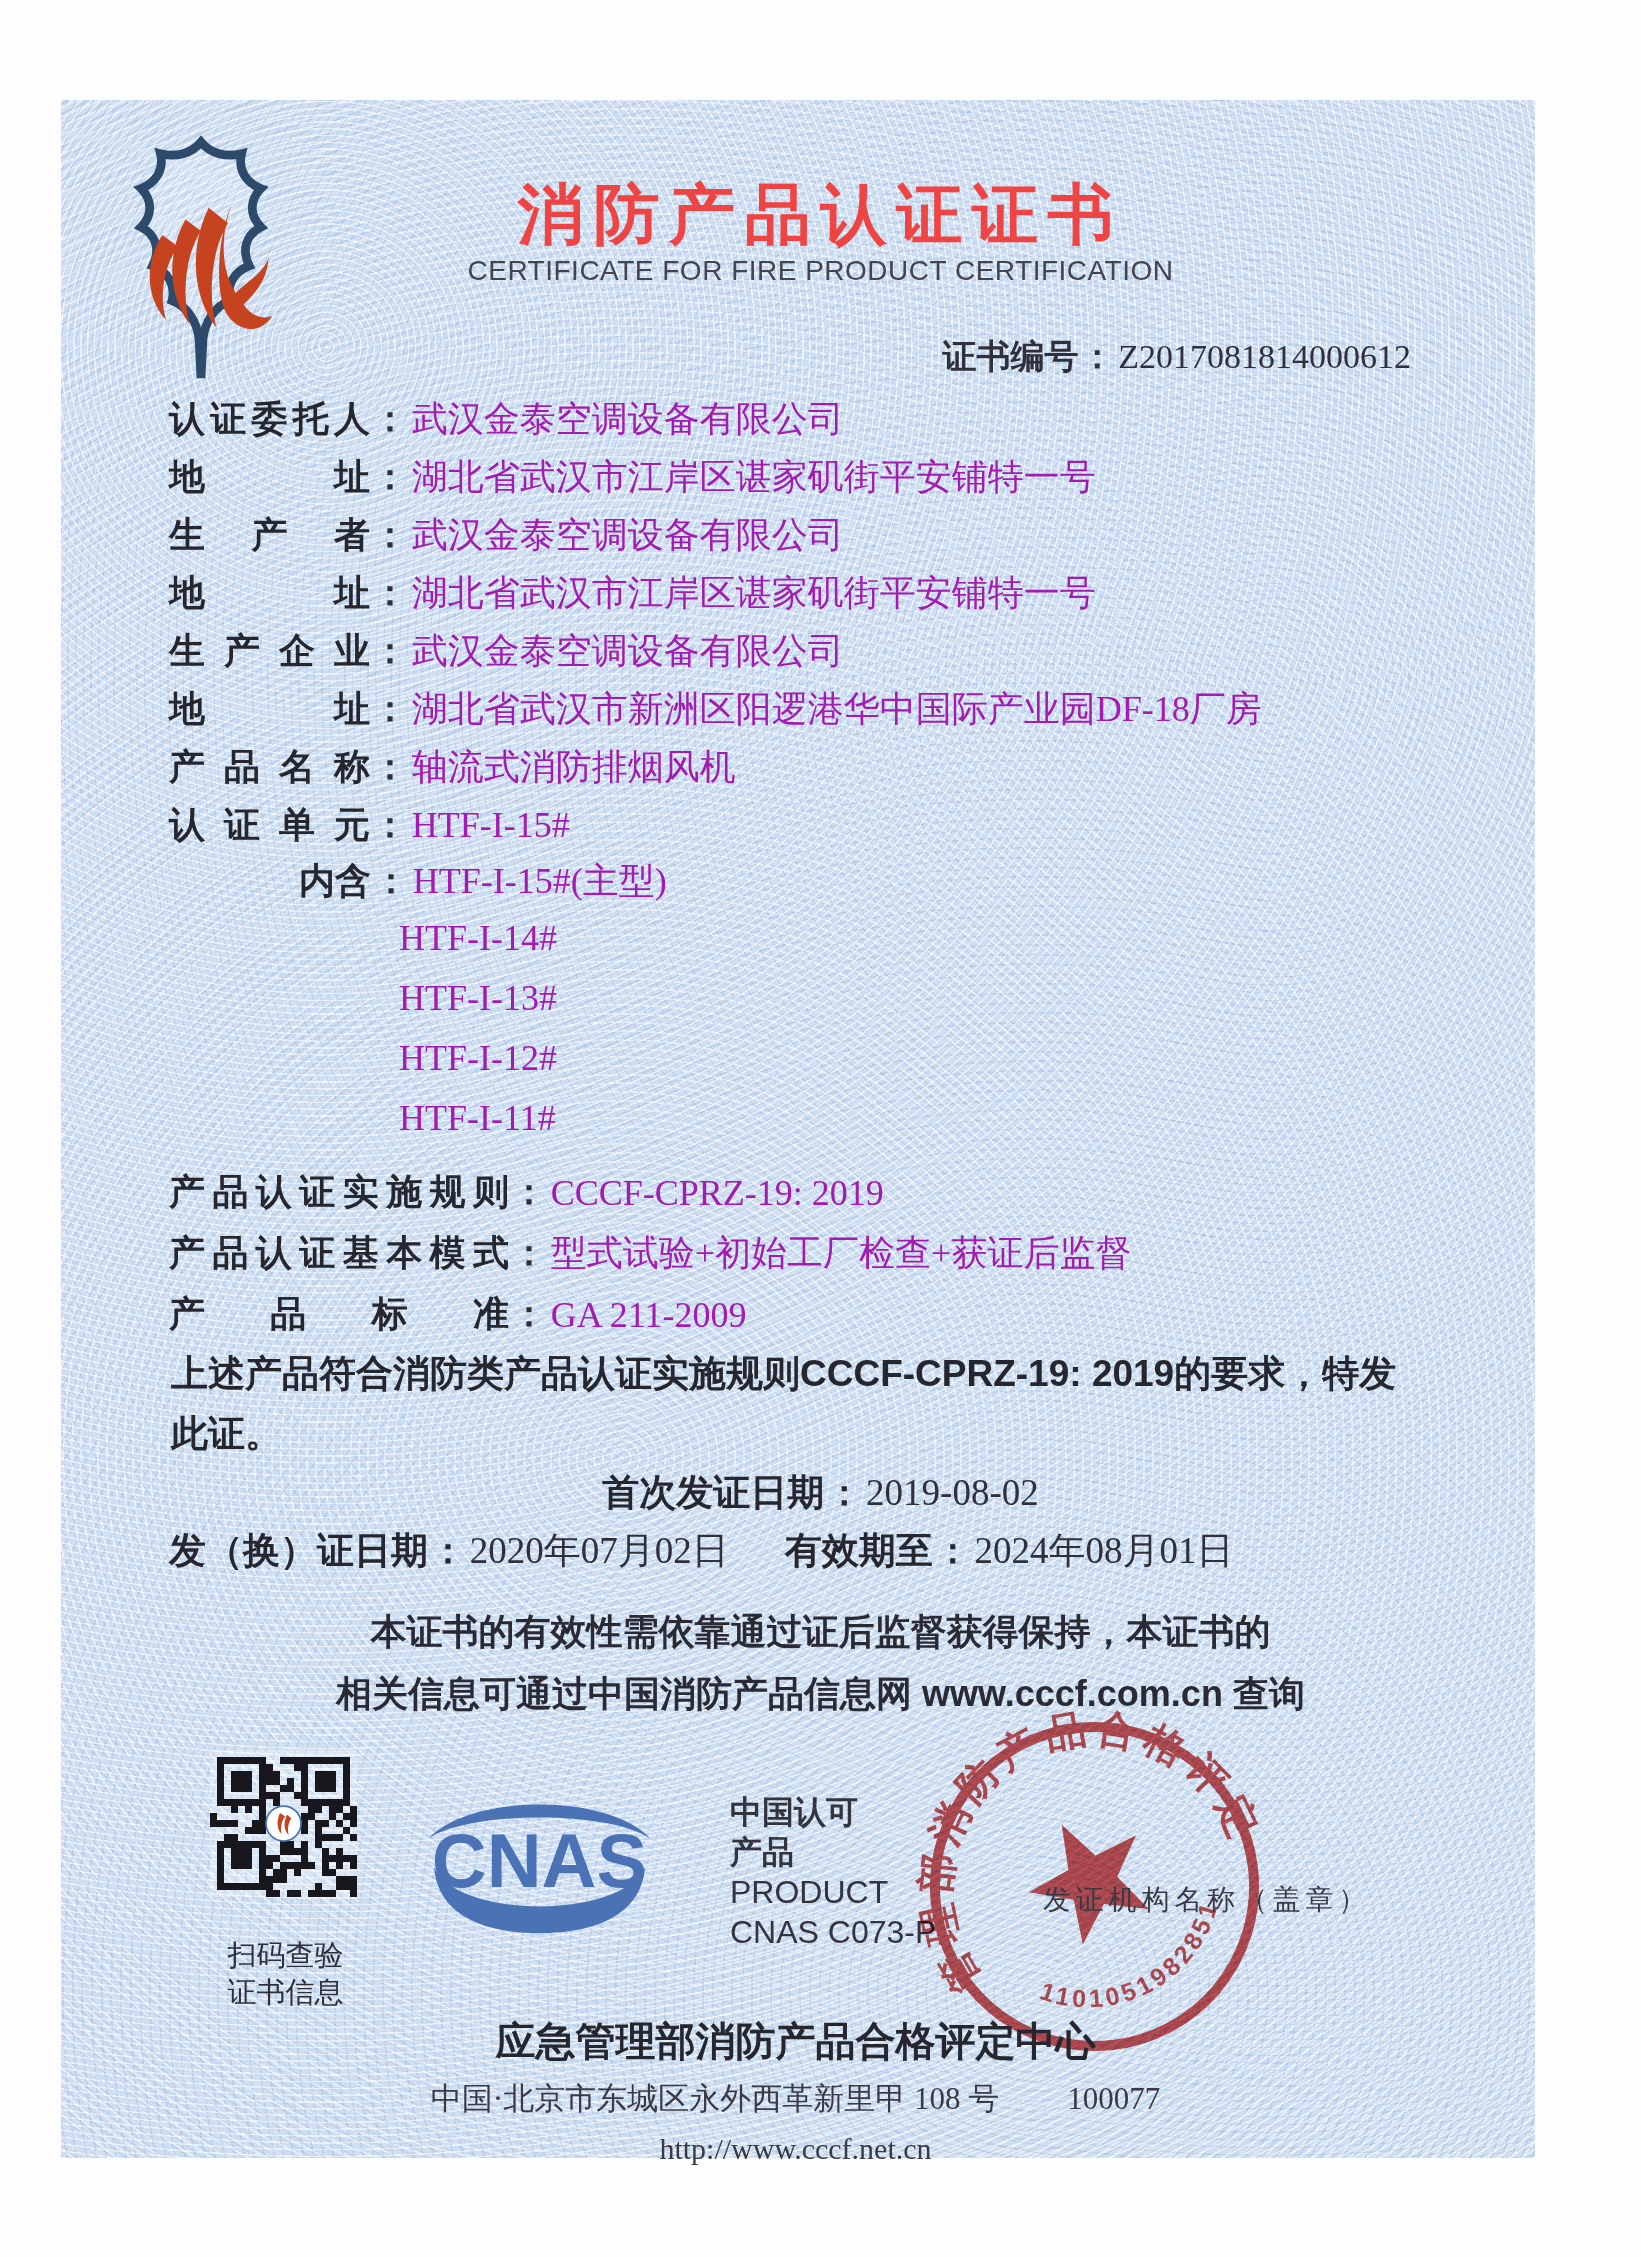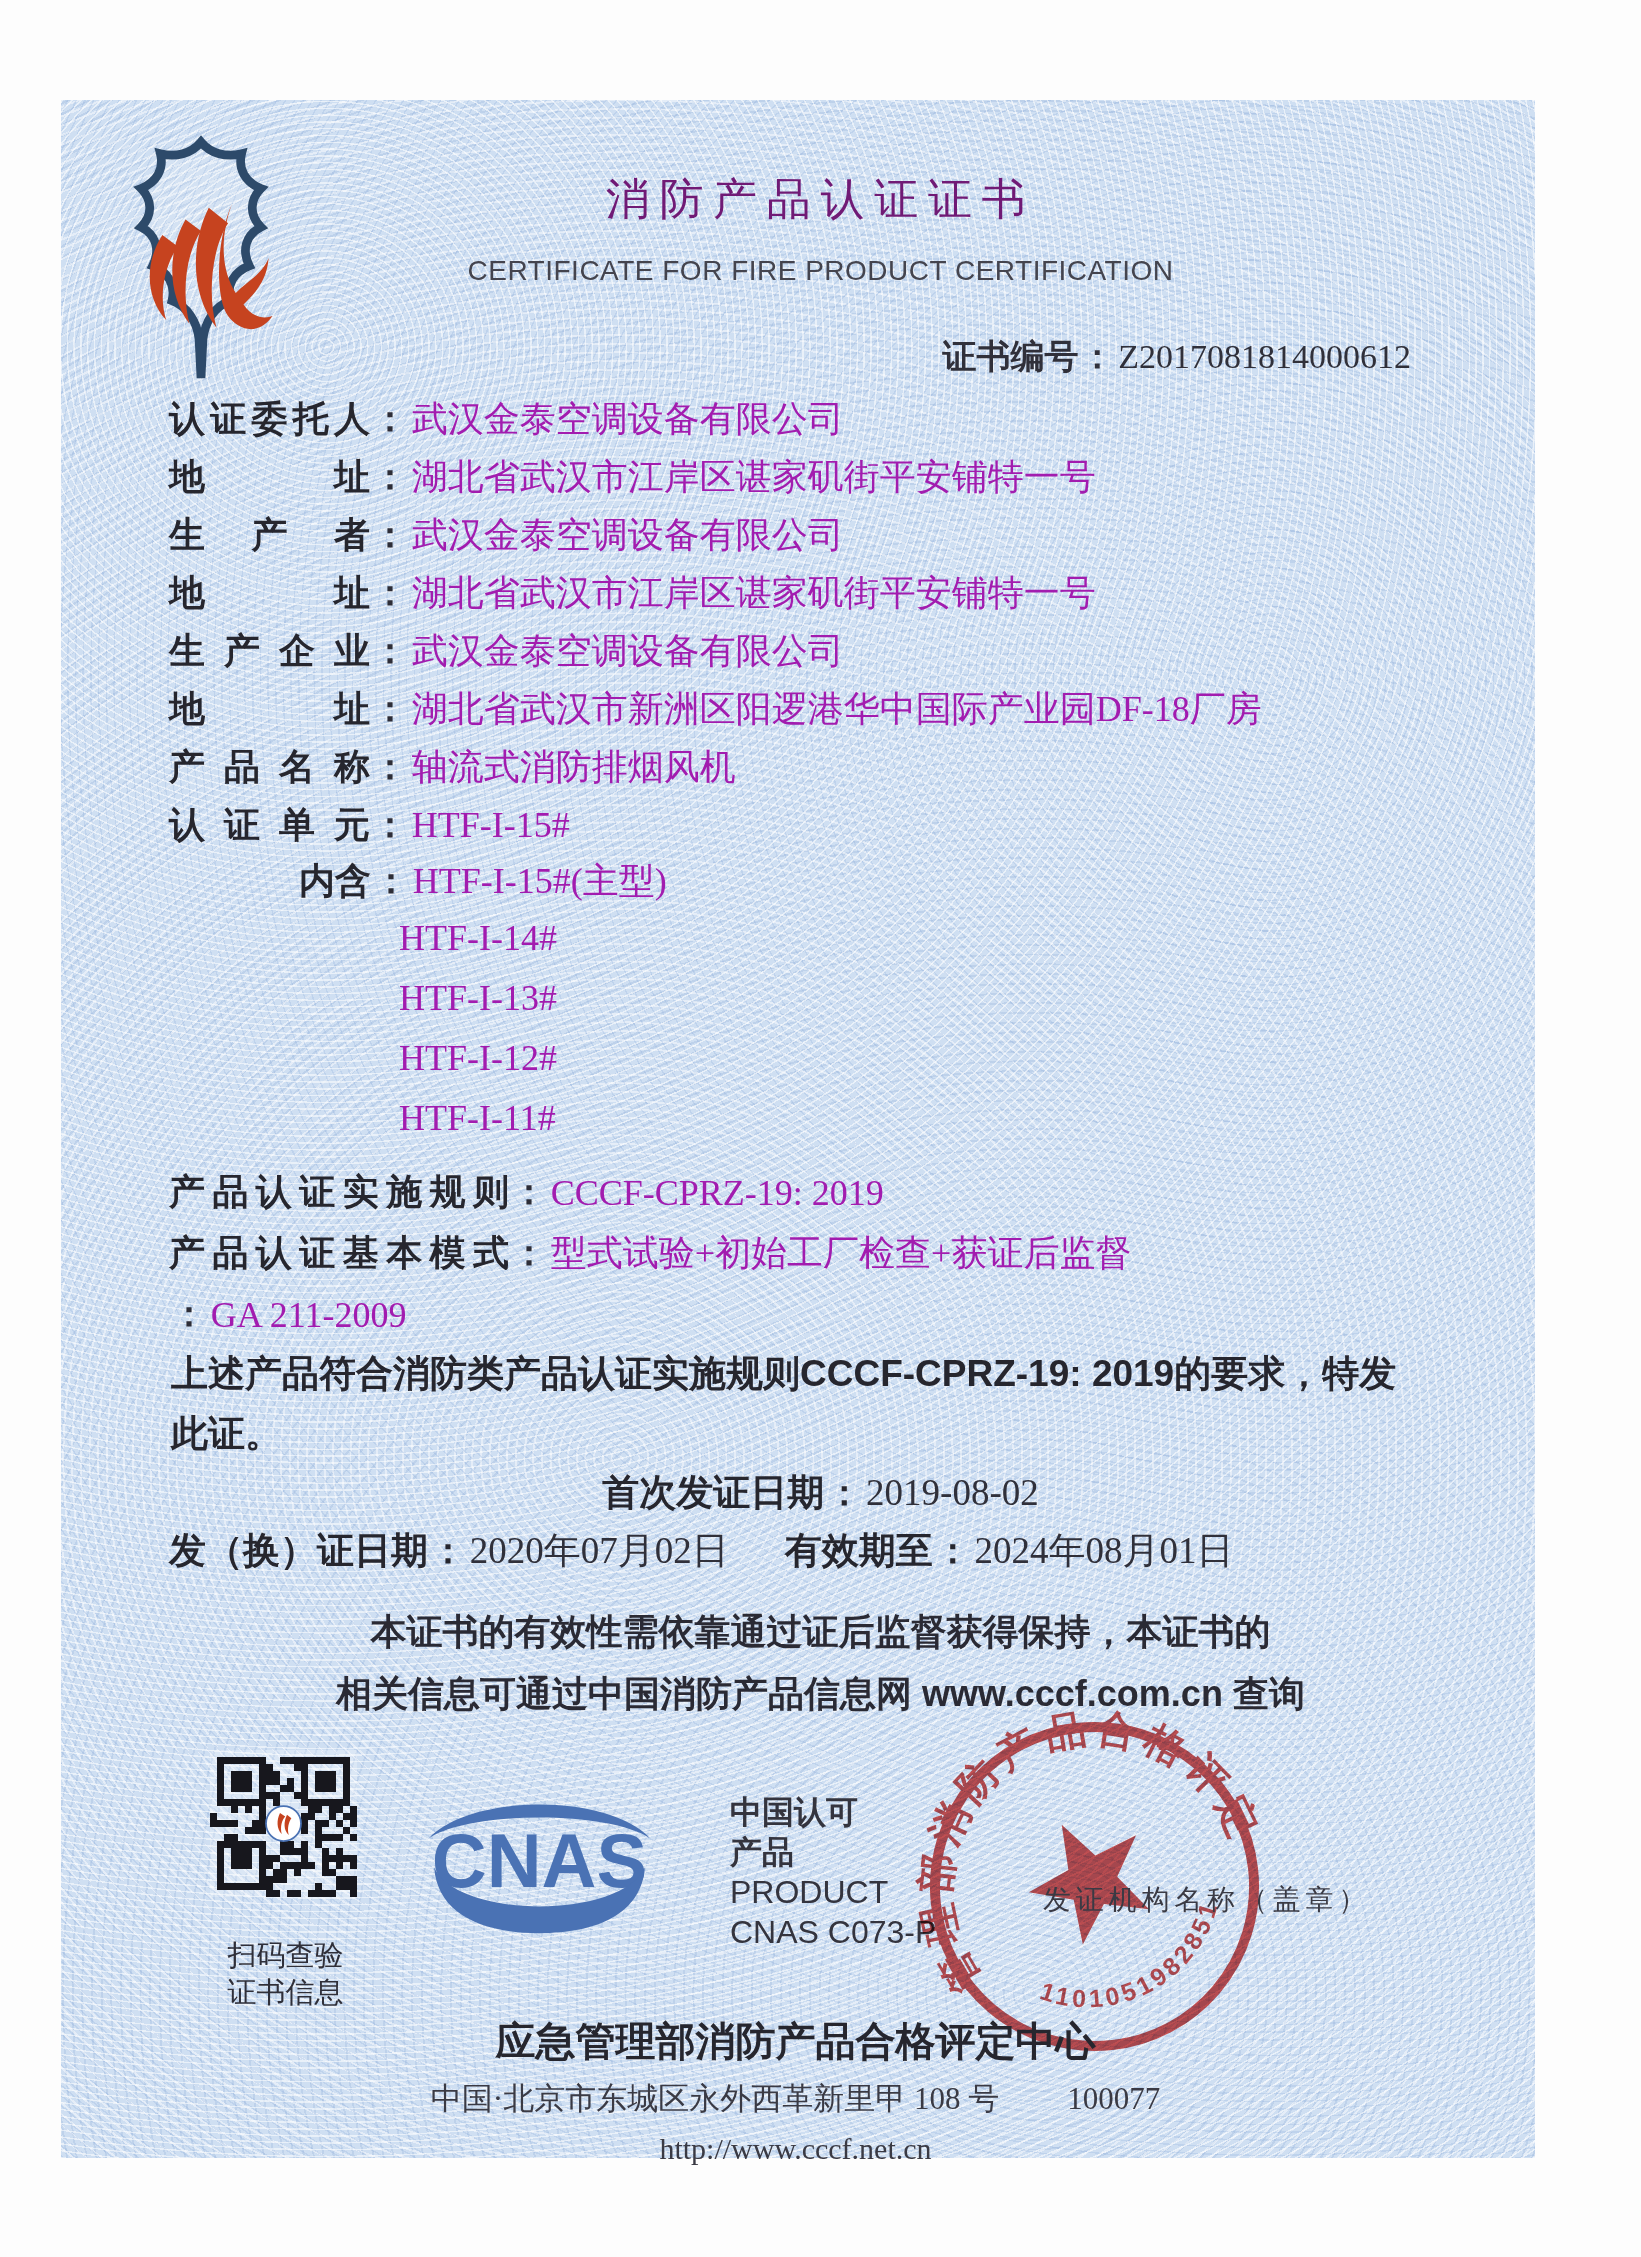--- a/index.html
+++ b/index.html
@@ -6,22 +6,22 @@
   .page{position:relative;width:1641px;height:2257px;background:#fdfdfd;overflow:hidden;
         font-family:"Liberation Sans",sans-serif;color:#2e2e38;}
   .panel{position:absolute;left:61px;top:100px;width:1474px;height:2058px;
          background-color:#cfdff2;
          background-image:
            repeating-radial-gradient(circle at 18% 12%, rgba(255,255,255,.55) 0 1.4px, rgba(255,255,255,0) 1.4px 6.8px),
            repeating-radial-gradient(circle at 82% 28%, rgba(130,165,215,.22) 0 1.4px, rgba(130,165,215,0) 1.4px 7.7px),
            repeating-radial-gradient(circle at 38% 66%, rgba(255,255,255,.45) 0 1.9px, rgba(255,255,255,0) 1.9px 8.7px),
            repeating-radial-gradient(circle at 66% 92%, rgba(120,155,205,.20) 0 1.9px, rgba(120,155,205,0) 1.9px 9.7px);}
   .abs{position:absolute;}
-  .title{left:0;top:170px;width:100%;text-align:center;font-size:44px;font-weight:400;
-         letter-spacing:9.7px;color:#701a75;}
+  .title{left:0;top:170px;width:100%;text-align:center;font-size:66px;font-weight:700;
+         letter-spacing:9.7px;color:#ef4444;}
   .subtitle{left:0;top:255px;width:100%;text-align:center;font-size:28px;color:#44444e;letter-spacing:0.5px;}
   .certnum{top:334px;right:230px;font-size:34px;color:#30303a;font-family:"Liberation Serif",serif;}
   .certnum b{font-weight:700;}
   .rows{left:169px;top:390px;}
   .row{height:58px;display:flex;align-items:center;white-space:nowrap;}
   .lab{display:inline-block;width:201px;font-weight:700;font-size:36px;color:#26262e;
        text-align:justify;text-align-last:justify;}
   .colon{font-weight:700;font-size:36px;margin:0 3.9px 0 1.9px;}
   .val{font-size:36px;color:#a21caf;font-family:"Liberation Serif",serif;}
   .contains{left:299px;top:857px;}
@@ -157,20 +157,21 @@
       <span class="r-lab">产品认证实施规则</span>
       <span class="colon">：</span>
       <span class="val">CCCF-CPRZ-19: 2019</span>
     </div>
     <div class="r-row">
       <span class="r-lab">产品认证基本模式</span>
       <span class="colon">：</span>
       <span class="val">型式试验+初始工厂检查+获证后监督</span>
     </div>
     <div class="r-row">
+      <span class="r-lab">产品标准</span>
       <span class="colon">：</span>
       <span class="val">GA 211-2009</span>
     </div>
   </div>
 
   <div class="abs statement">
     <div>上述产品符合消防类产品认证实施规则CCCF-CPRZ-19: 2019的要求，特发</div>
     <div>此证。</div>
   </div>
 

